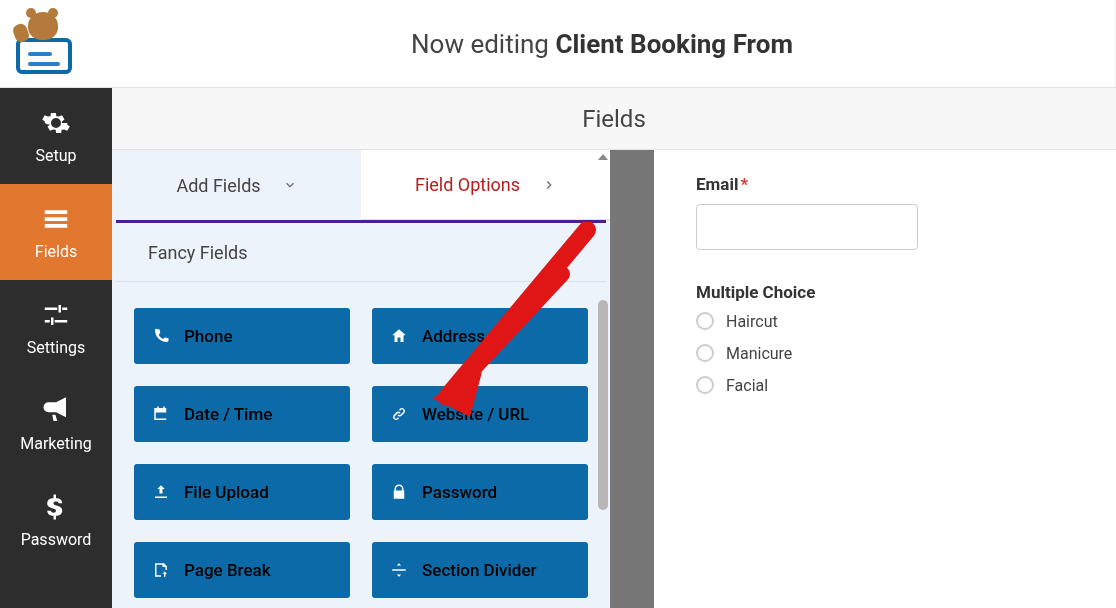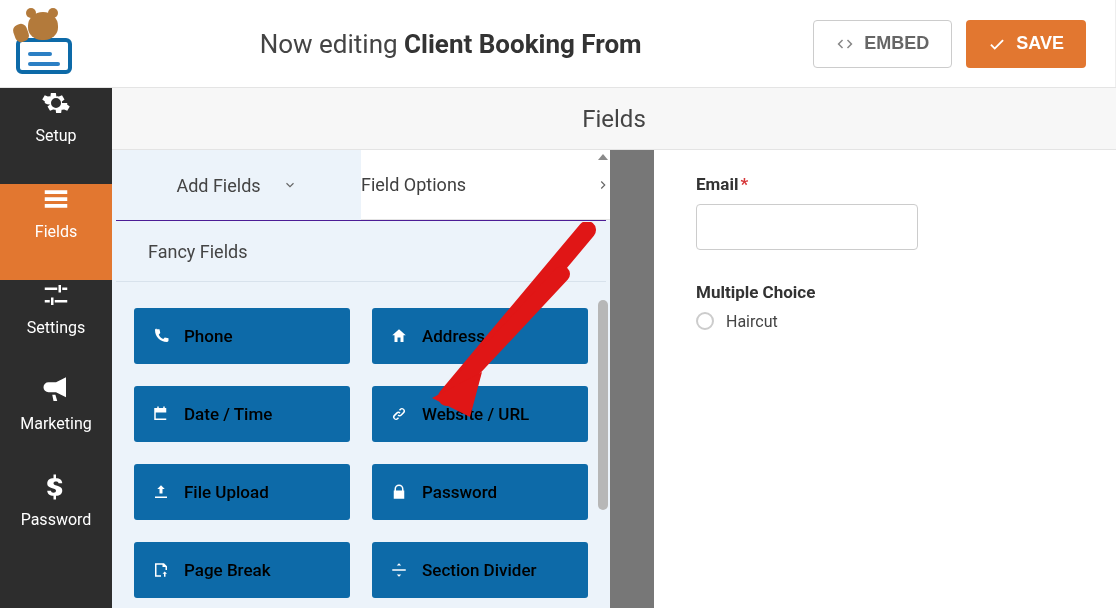--- a/index.html
+++ b/index.html
@@ -22,38 +22,38 @@
   .header-title strong { font-weight:700; color:#333; }
   .header-actions { display:flex; gap:14px; padding-right:30px; }
   .btn { height:48px; padding:0 22px; border-radius:4px; font-size:18px; font-weight:600; display:inline-flex; align-items:center; gap:10px; cursor:pointer; border:none;}
   .btn-embed { background:#fff; border:1px solid #ccc; color:#666; }
   .btn-save  { background:#e27730; color:#fff; }
   .btn-save svg, .btn-embed svg { width:18px; height:18px; }
   .header-right-border { position:absolute; right:0; top:0; bottom:0; width:0; border-right:1px solid #eee;}
 
   
   .sidebar { position:absolute; left:0; top:88px; bottom:0; width:112px; background:#2d2d2d; color:#fff; }
-  .side-item { height:96px; display:flex; flex-direction:column; align-items:center; gap:8px; font-size:16px; cursor:pointer; }
+  .side-item { height:96px; display:flex; flex-direction:column; align-items:center; justify-content:center; gap:8px; font-size:16px; cursor:pointer; }
   .side-item.active { background:#e27730; }
   .side-item svg { width:30px; height:30px; fill:#fff; }
 
   
   .main { position:absolute; left:112px; top:88px; right:0; bottom:0; background:#f5f5f5; display:flex; flex-direction:column; }
   .main-title-bar { height:62px; border-bottom:1px solid #e4e4e4; display:flex; align-items:center; justify-content:center; background:#f7f7f7;}
   .main-title-bar span { font-size:24px; color:#444; }
 
   .workspace { flex:1; display:flex; overflow:hidden; }
 
   
   .panel-left { width:498px; background:#ecf3fa; position:relative; overflow:hidden; }
   .tabs { display:flex; height:70px; }
   .tab { flex:1; display:flex; align-items:center; justify-content:center; gap:22px; font-size:18px; color:#444; cursor:pointer; }
-  .tab.inactive { background:#fff; color:#404040; border-bottom:1px solid #e4e4e4;justify-content:space-between;}
+  .tab.inactive { background:#fff; color:#b91c1c; border-bottom:1px solid #e4e4e4;}
   .tab svg { width:14px; height:14px; stroke:#666; fill:none; stroke-width:2;}
-  .section-header { display:flex; align-items:center; justify-content:space-between; padding:16px 32px; height:62px; border-top:1px solid #4c1d95; border-bottom:1px solid #d8e2ec; font-size:18px; color:#444; margin:0 4px;}
+  .section-header { display:flex; align-items:center; justify-content:space-between; padding:16px 32px; height:62px; border-top:3px solid #4c1d95; border-bottom:1px solid #d8e2ec; font-size:18px; color:#444; margin:0 4px;}
   .field-grid { padding:26px 22px; display:grid; grid-template-columns:1fr 1fr; gap:22px 22px;}
   .field-btn { height:56px; background:#0d6aa8; color:#000000; border-radius:3px; display:flex; align-items:center; padding:16px 18px; gap:14px; font-size:17px; font-weight:500; cursor:pointer; }
   .field-btn svg { width:18px; height:18px; fill:#fff; flex-shrink:0;}
   .panel-left .scroll-track { position:absolute; right:0; top:0; width:14px; bottom:0; }
   .panel-left .scroll-thumb { position:absolute; right:2px; top:150px; width:10px; height:210px; background:#b7b7b7; border-radius:5px;}
   .panel-left .scroll-arrow { position:absolute; right:2px; width:0; height:0; border-left:5px solid transparent; border-right:5px solid transparent;}
   .panel-left .scroll-arrow.up{ top:4px; border-bottom:6px solid #8a8a8a;}
 
   .gap-bar { width:44px; background:#777; }
 
@@ -81,34 +81,20 @@
           <div class="ear l"></div>
           <div class="ear r"></div>
           <div class="head"></div>
           <div class="paw"></div>
         </div>
     </div>
   </div>
   <div class="header-title">
     <span>Now editing </span><strong>Client Booking From</strong>
   </div>
-  <div class="header-actions">
-    <button class="btn btn-embed">
-      <svg viewBox="0 0 24 24">
-          <path fill="#888" d="M8 6l-6 6 6 6 1.4-1.4L4.8 12l4.6-4.6L8 6zm8 0l-1.4 1.4L19.2 12l-4.6 4.6L16 18l6-6-6-6z"></path>
-        </svg>
-      <span>EMBED</span>
-    </button>
-    <button class="btn btn-save">
-      <svg viewBox="0 0 24 24">
-          <path fill="#fff" d="M9 16.2l-4.2-4.2L3 13.8 9 19.8 21 7.8l-1.8-1.8z"></path>
-        </svg>
-      <span>SAVE</span>
-    </button>
-  </div>
   <div class="header-right-border"></div>
 </div>
 
 <div class="sidebar">
   <div class="side-item">
     <svg viewBox="0 0 24 24">
         <path d="M12 8a4 4 0 100 8 4 4 0 000-8zm9 4a7 7 0 01-.1 1.2l2.1 1.6-2 3.4-2.5-1a7 7 0 01-2 .1l-.4 2.7h-4l-.4-2.7a7 7 0 01-2-.1l-2.5 1-2-3.4 2.1-1.6A7 7 0 013 12a7 7 0 01.1-1.2L1 9.2l2-3.4 2.5 1a7 7 0 012-.1L7.9 4h4l.4 2.7a7 7 0 012 .1l2.5-1 2 3.4-2.1 1.6c.1.4.1.8.1 1.2z"></path>
       </svg>
     <span>Setup</span>
   </div>
@@ -240,17 +226,25 @@
         </div>
         <div class="text-input"></div>
       </div>
 
       <div class="block">
         <div class="form-label">Multiple Choice</div>
         <div class="radio-row">
           <div class="radio"></div>
           <span>Haircut</span>
         </div>
+        <div class="radio-row">
+          <div class="radio"></div>
+          <span>Manicure</span>
+        </div>
+        <div class="radio-row">
+          <div class="radio"></div>
+          <span>Facial</span>
+        </div>
       </div>
 
     </div>
   </div>
 </div>
 
 </body></html>

